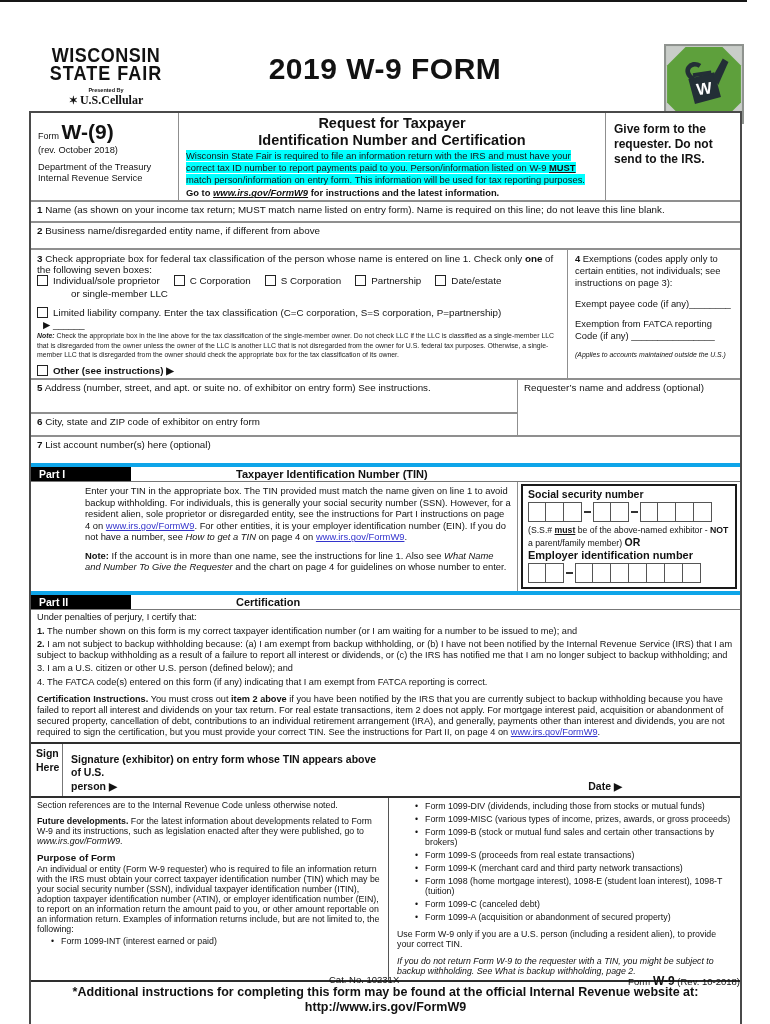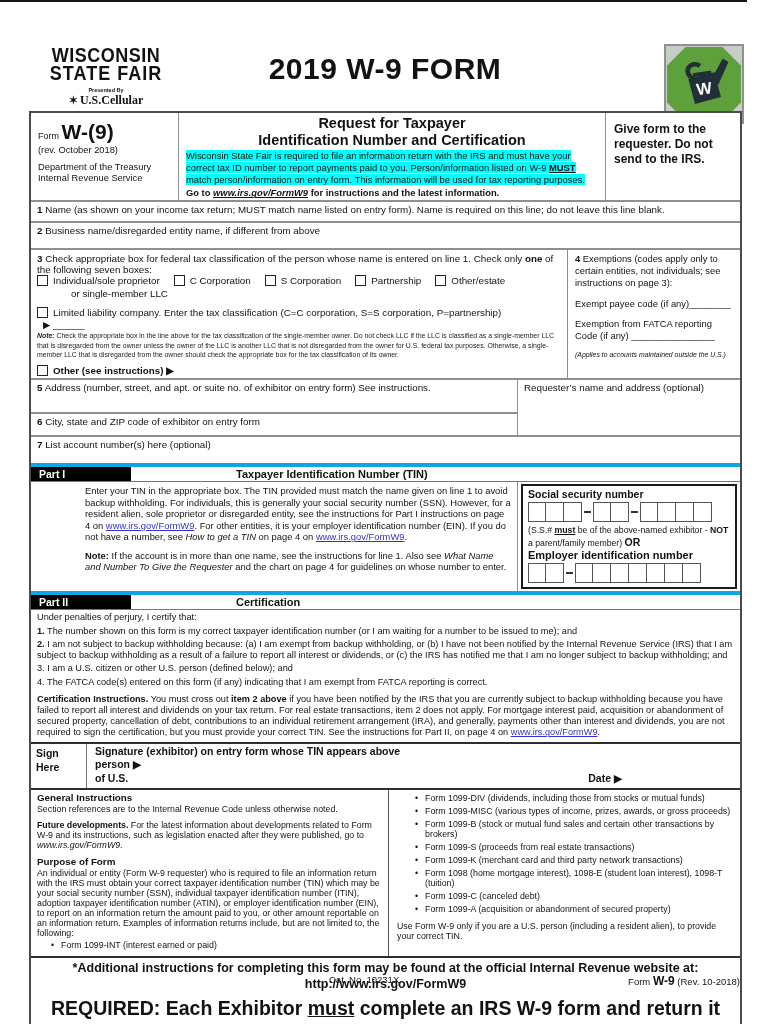--- a/index.html
+++ b/index.html
@@ -88,22 +88,22 @@
   .ssn-note { font-size:8.7px; line-height:1.2; margin-top:3px; }
   .ein-title { font-weight:bold; font-size:11px; margin-top:1px; }
 
   
   .cert { padding:2px 6px 3px; font-size:9.2px; line-height:1.22; border-top:none; }
   .cert p { margin-top:2px; }
   .cert .instr { margin-top:6px; }
 
   
   .sign-row { display:flex; padding:0; border-top:2px solid #2e2e2e; min-height:36px; }
-  .sign-label { width:56px; border-right:1.5px solid #777; font-weight:bold; font-size:10.5px; padding:2px 5px; line-height:1.35; }
-  .sign-main { flex:1; position:relative; font-weight:bold; font-size:10.5px; padding:1px 8px 2px; line-height:1.3; }
+  .sign-label { width:32px; border-right:1.5px solid #777; font-weight:bold; font-size:10.5px; padding:2px 5px; line-height:1.35; }
+  .sign-main { flex:1; position:relative; font-weight:bold; font-size:10.5px; padding:9px 8px 2px; line-height:1.3; }
   .date-cell { position:absolute; right:118px; bottom:2px; font-weight:bold; }
 
   
   .gi { display:flex; padding:0; border-top:2px solid #2e2e2e; font-size:8.8px; line-height:1.14; }
   .gi-left { width:358px; border-right:1.2px solid #555; padding:2px 8px 4px 6px; }
   .gi-right { flex:1; padding:3px 8px 4px 8px; }
   .gi h3 { font-size:9.8px; margin-bottom:1px; }
   .gi p { margin-bottom:6px; }
   .brow { display:flex; gap:7px; margin:0 0 2px 14px; }
   .brow .dot { flex:none; }
@@ -196,21 +196,21 @@
           <span class="ck-item">
               <span class="ck"></span>
               <span>S Corporation</span>
             </span>
           <span class="ck-item">
               <span class="ck"></span>
               <span>Partnership</span>
             </span>
           <span class="ck-item">
               <span class="ck"></span>
-              <span>Other/estate</span>
+              <span>Date/estate</span>
             </span>
         </div>
         <div class="ck-sub">or single-member LLC</div>
         <div class="llc-line">
           <span class="ck"></span>
             <span>Limited liability company. Enter the tax classification (C=C corporation, S=S corporation, P=partnership)</span>
         </div>
         <div class="llc-arrow">▶ ______</div>
         <div class="note3"><span class="b i">Note:</span><span> Check the appropriate box in the line above for the tax classification of the single-member owner. Do not check LLC if the LLC is classified as a single-member LLC that is disregarded from the owner unless the owner of the LLC is another LLC that is not disregarded from the owner for U.S. federal tax purposes. Otherwise, a single-member LLC that is disregarded from the owner should check the appropriate box for the tax classification of its owner.</span></div>
         <div class="other-line">
@@ -302,29 +302,28 @@
       <p class="instr"><span class="b">Certification Instructions.</span><span>  You must cross out </span><span class="b">item 2 above</span><span> if you have been notified by the IRS that you are currently subject to backup withholding because you have failed to report all interest and dividends on your tax return. For real estate transactions, item 2 does not apply. For mortgage interest paid, acquisition or abandonment of secured property, cancellation of debt, contributions to an individual retirement arrangement (IRA), and generally, payments other than interest and dividends, you are not required to sign the certification, but you must provide your correct TIN.  See the instructions for Part II, on page 4 on </span><span class="link">www.irs.gov/FormW9</span><span>.</span></p>
     </div>
 
     <div class="sign-row">
       <div class="sign-label">
         <div>Sign</div>
         <div>Here</div>
       </div>
       <div class="sign-main">
         <div>Signature (exhibitor) on entry form whose TIN appears above</div>
+        <div>of U.S.</div>
         <div>person ▶</div>
-        <div>of U.S.</div>
         <div class="date-cell">Date ▶</div>
       </div>
     </div>
 
     <div class="gi">
       <div class="gi-left">
-        <h3>General Instructions</h3>
         <p>Section references are to the Internal Revenue Code unless otherwise noted.</p>
         <p><span class="b">Future developments.</span><span> For the latest information about developments related to Form W-9 and its instructions, such as legislation enacted after they were published, go to </span><span class="i">www.irs.gov/FormW9</span><span>.</span></p>
         <h3>Purpose of Form</h3>
         <p style="margin-bottom:2px;">An individual or entity (Form W-9 requester) who is required to file an information return with the IRS must obtain your correct taxpayer identification number (TIN) which may be your social security number (SSN), individual taxpayer identification number (ITIN), adoption taxpayer identification number (ATIN), or employer identification number (EIN), to report on an information return the amount paid to you, or other amount reportable on an information return.  Examples of information returns include, but are not limited to, the following:</p>
         <div class="brow">
             <span class="dot">•</span>
             <span>Form 1099-INT (interest earned or paid)</span>
           </div>
       </div>
       <div class="gi-right">
@@ -354,20 +353,21 @@
           </div>
         <div class="brow">
             <span class="dot">•</span>
             <span>Form 1099-C (canceled debt)</span>
           </div>
         <div class="brow">
             <span class="dot">•</span>
             <span>Form 1099-A (acquisition or abandonment of secured property)</span>
           </div>
         <div class="use">Use Form W-9 only if you are a U.S. person (including a resident alien), to provide your correct TIN.</div>
+        <div class="bw-note"><span>If you do not return Form W-9 to the requester with a TIN, you might be subject to backup withholding. See </span><span>What is backup withholding</span><span>, page 2.</span></div>
       </div>
     </div>
 
     <div class="bottom-box">
       <div class="add-line">*Additional instructions for completing this form may be found at the official Internal Revenue website at:</div>
       <div class="add-line">http://www.irs.gov/FormW9</div>
       <div class="required"><span>REQUIRED: Each Exhibitor </span><span class="u">must</span><span> complete an IRS W-9 form and return it with entry. Entries will NOT be processed without a completed W-9.</span></div>
     </div>
   </div>
 

